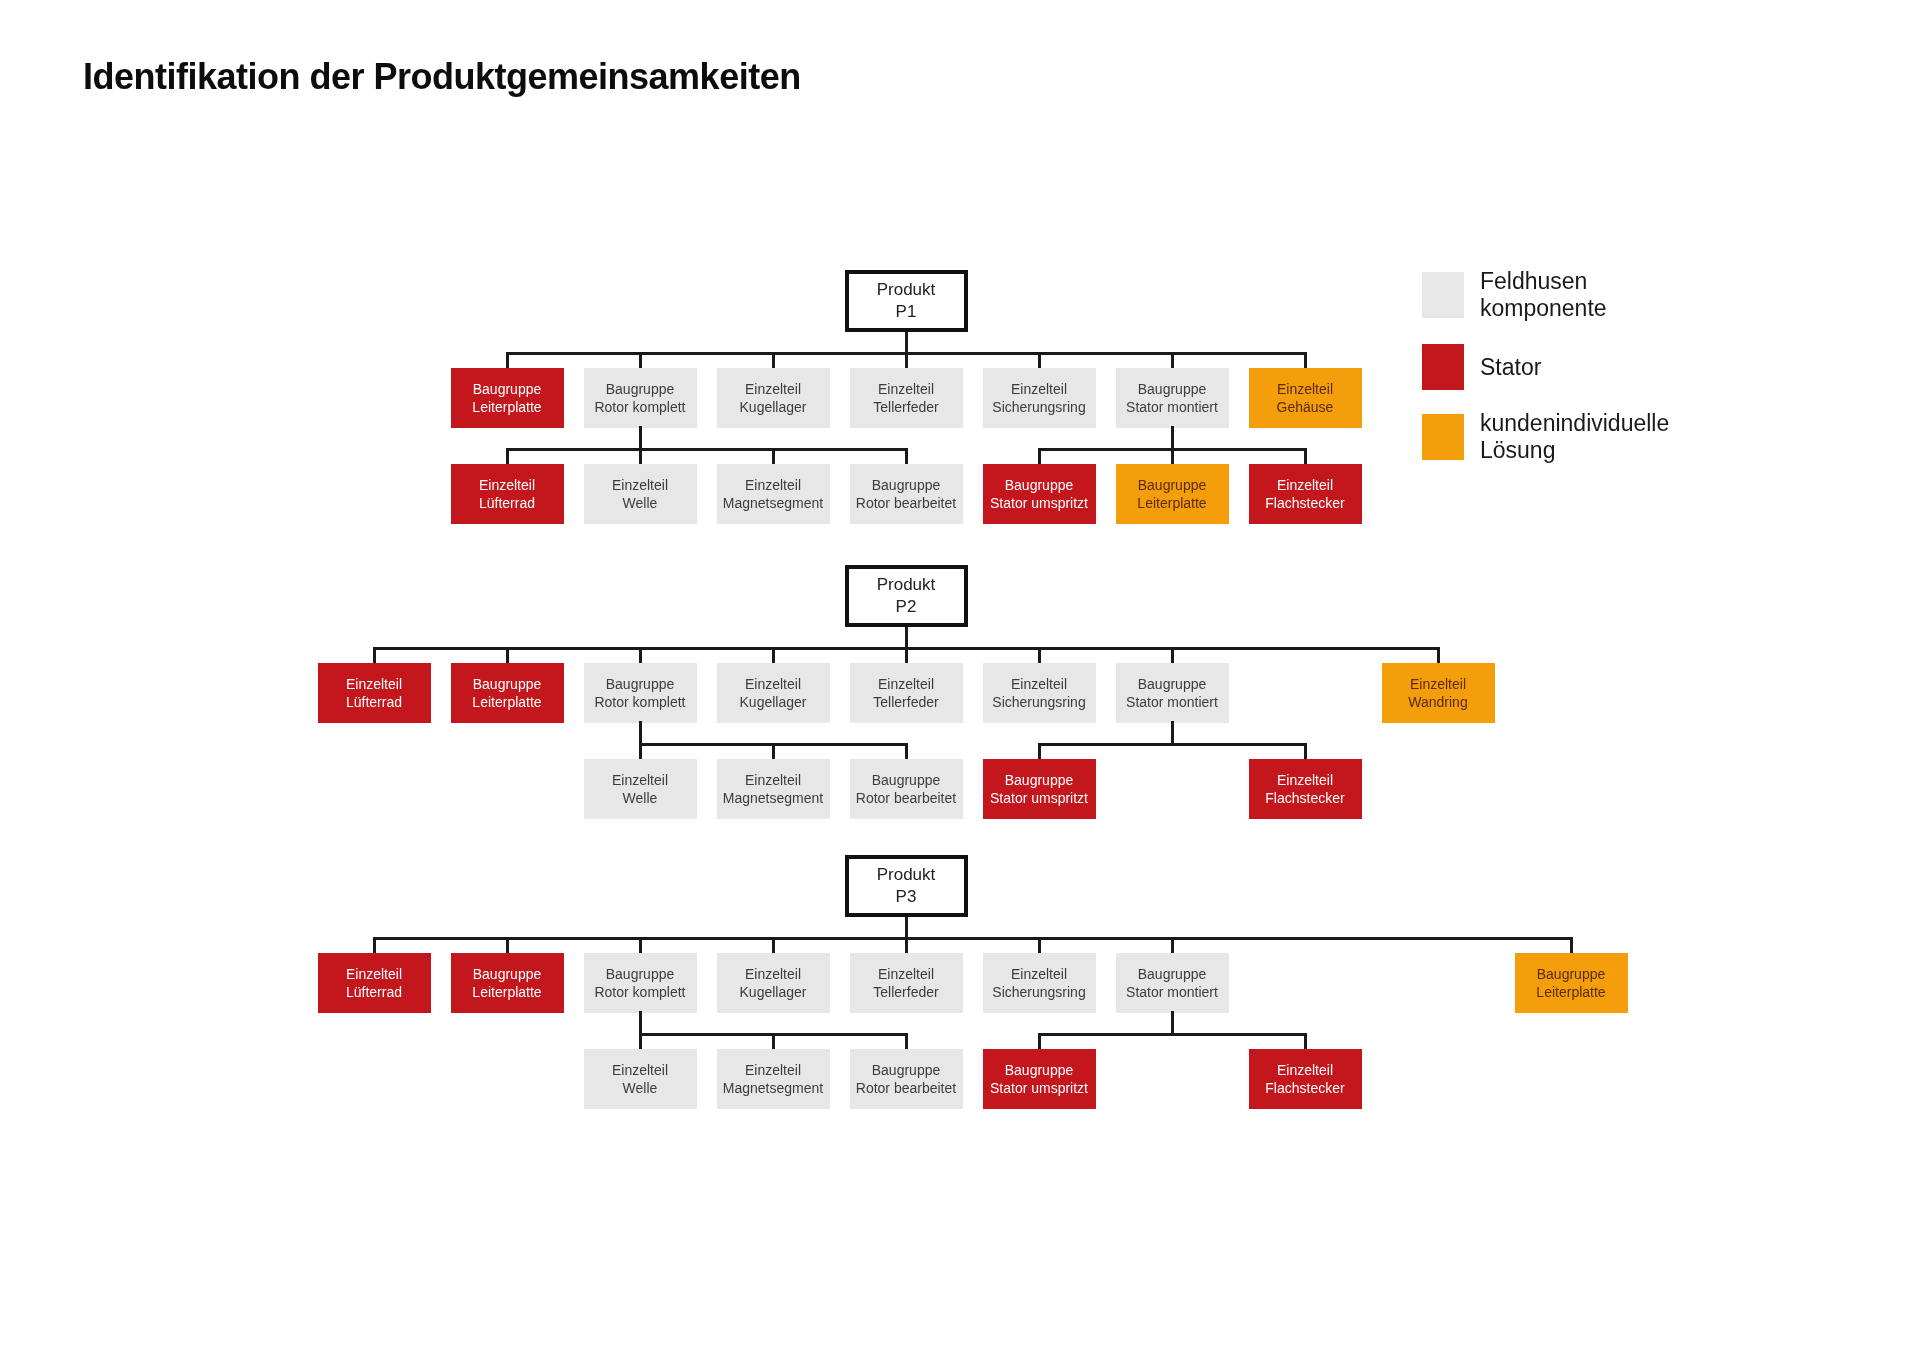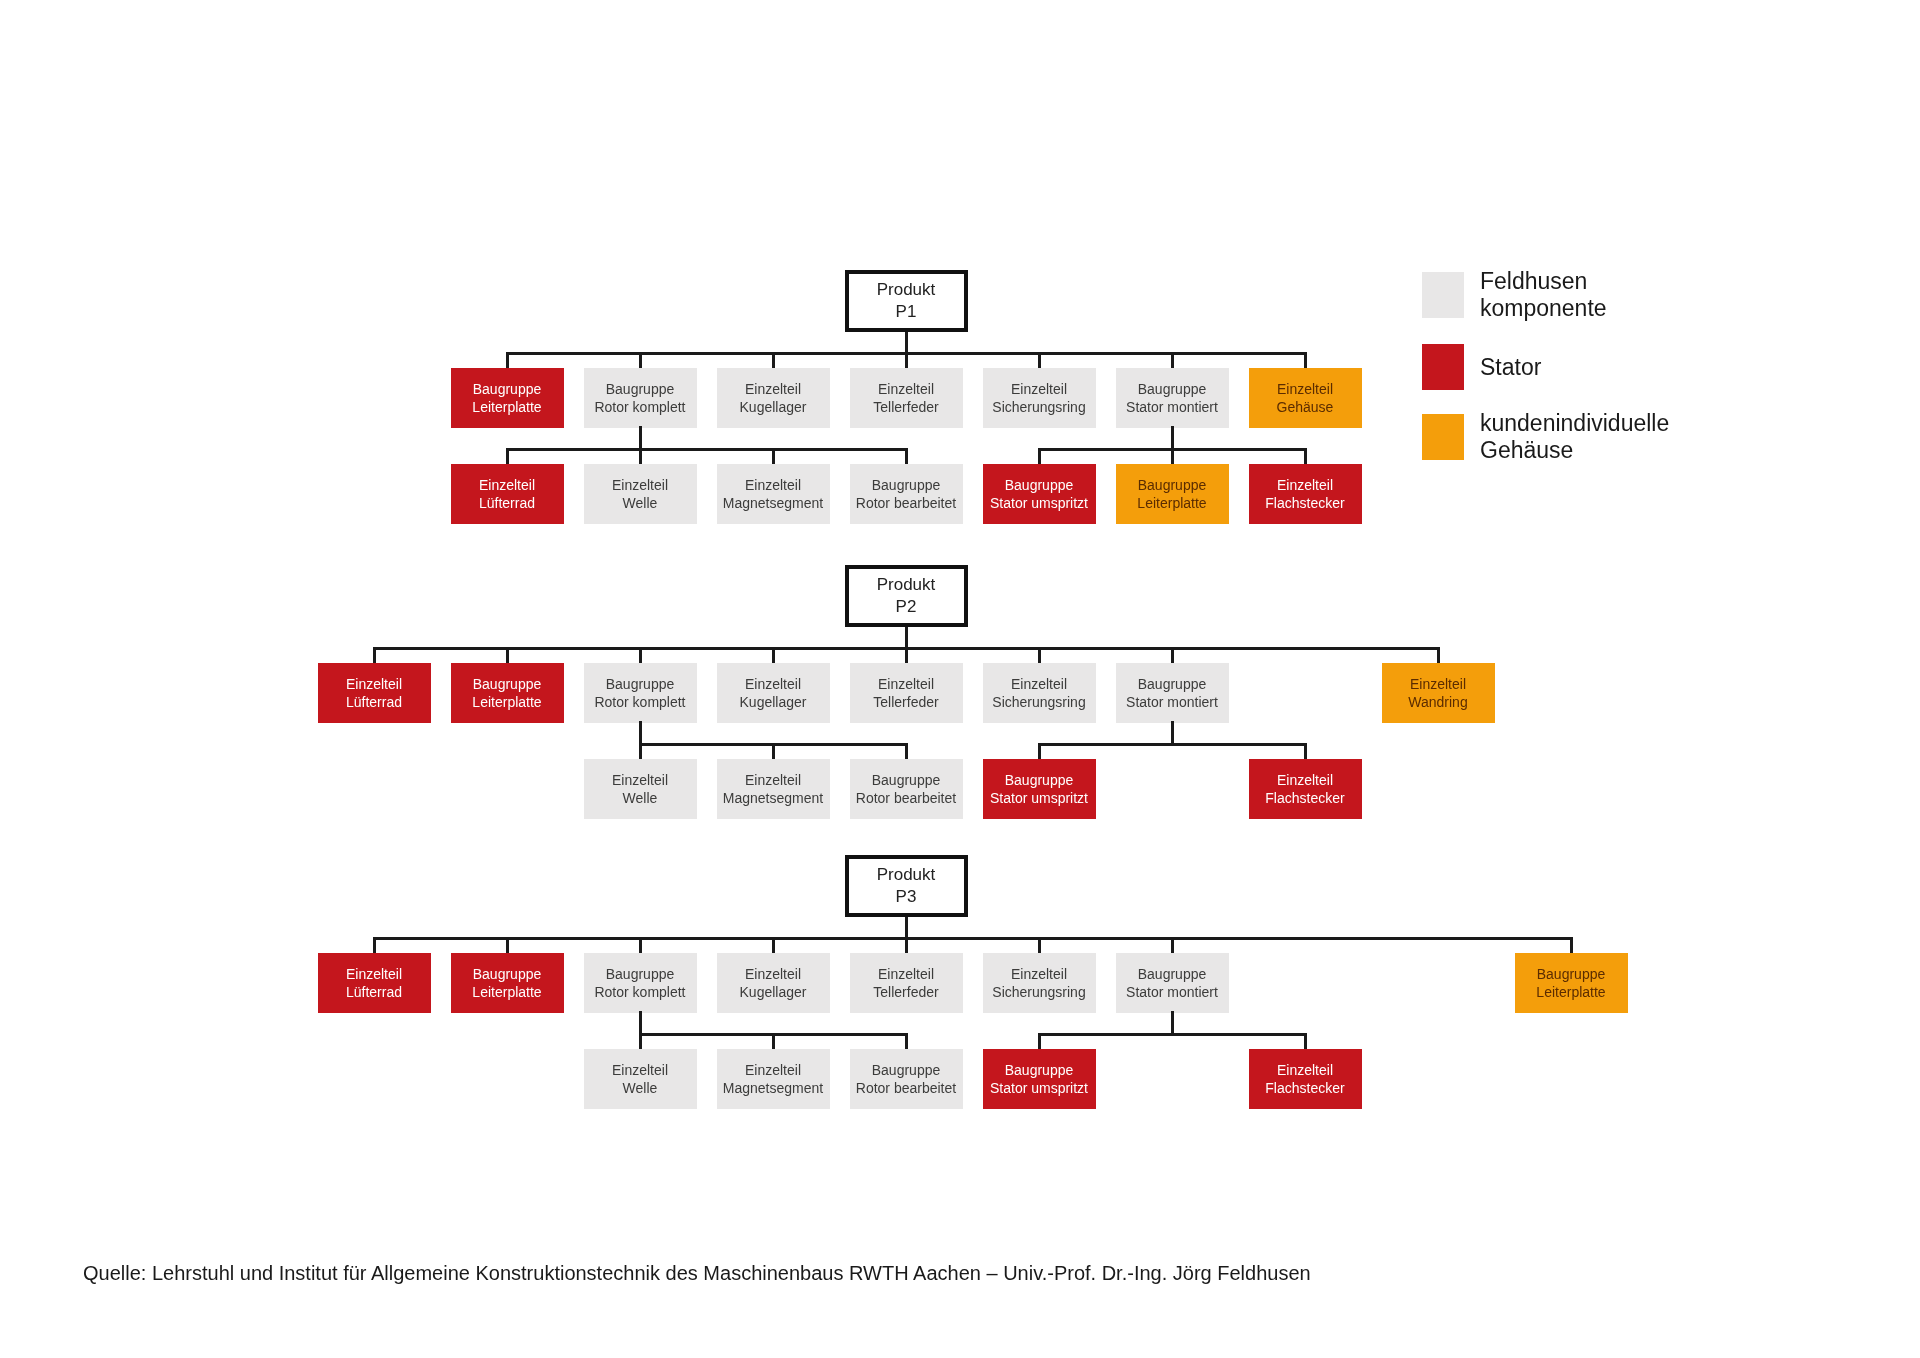--- a/index.html
+++ b/index.html
@@ -71,20 +71,21 @@
     top: 1262px;
     font-size: 20px;
     color: #1a1a1a;
     white-space: pre;
   }
 </style>
 </head>
 <body>
 
 <div id="canvas">
+  <div class="page-title">Identifikation der Produktgemeinsamkeiten</div>
 
   <div id="stage">
       <div class="cline" style="left: 904.5px; top: 330px; width: 3px; height: 25px; background: rgb(26, 26, 26);"></div>
       <div class="cline" style="left: 505.5px; top: 352px; width: 801px; height: 3px; background: rgb(26, 26, 26);"></div>
       <div class="cline" style="left: 505.5px; top: 352px; width: 3px; height: 18px; background: rgb(26, 26, 26);"></div>
       <div class="node" style="left: 450.5px; top: 368px; width: 113px; height: 60px; background: rgb(196, 22, 29); color: rgb(255, 255, 255);">Baugruppe
 Leiterplatte</div>
       <div class="cline" style="left: 638.5px; top: 352px; width: 3px; height: 18px; background: rgb(26, 26, 26);"></div>
       <div class="node" style="left: 583.5px; top: 368px; width: 113px; height: 60px; background: rgb(232, 231, 231); color: rgb(60, 60, 59);">Baugruppe
 Rotor komplett</div>
@@ -231,17 +232,16 @@
     <div class="legend-label">Feldhusen
 komponente</div>
   </div>
   <div class="legend-item" style="top: 344px;">
     <div class="legend-swatch" id="sw-option" style="background: rgb(196, 22, 29);"></div>
     <div class="legend-label">Stator</div>
   </div>
   <div class="legend-item" style="top: 410px;">
     <div class="legend-swatch" id="sw-custom" style="background: rgb(244, 158, 11);"></div>
     <div class="legend-label">kundenindividuelle
-Gehäuse</div>
+Lösung</div>
   </div>
 
-  <div class="footer-source">Quelle: Lehrstuhl und Institut für Allgemeine Konstruktionstechnik des Maschinenbaus RWTH Aachen – Univ.-Prof. Dr.-Ing. Jörg Feldhusen</div>
 </div>
 
 </body></html>

